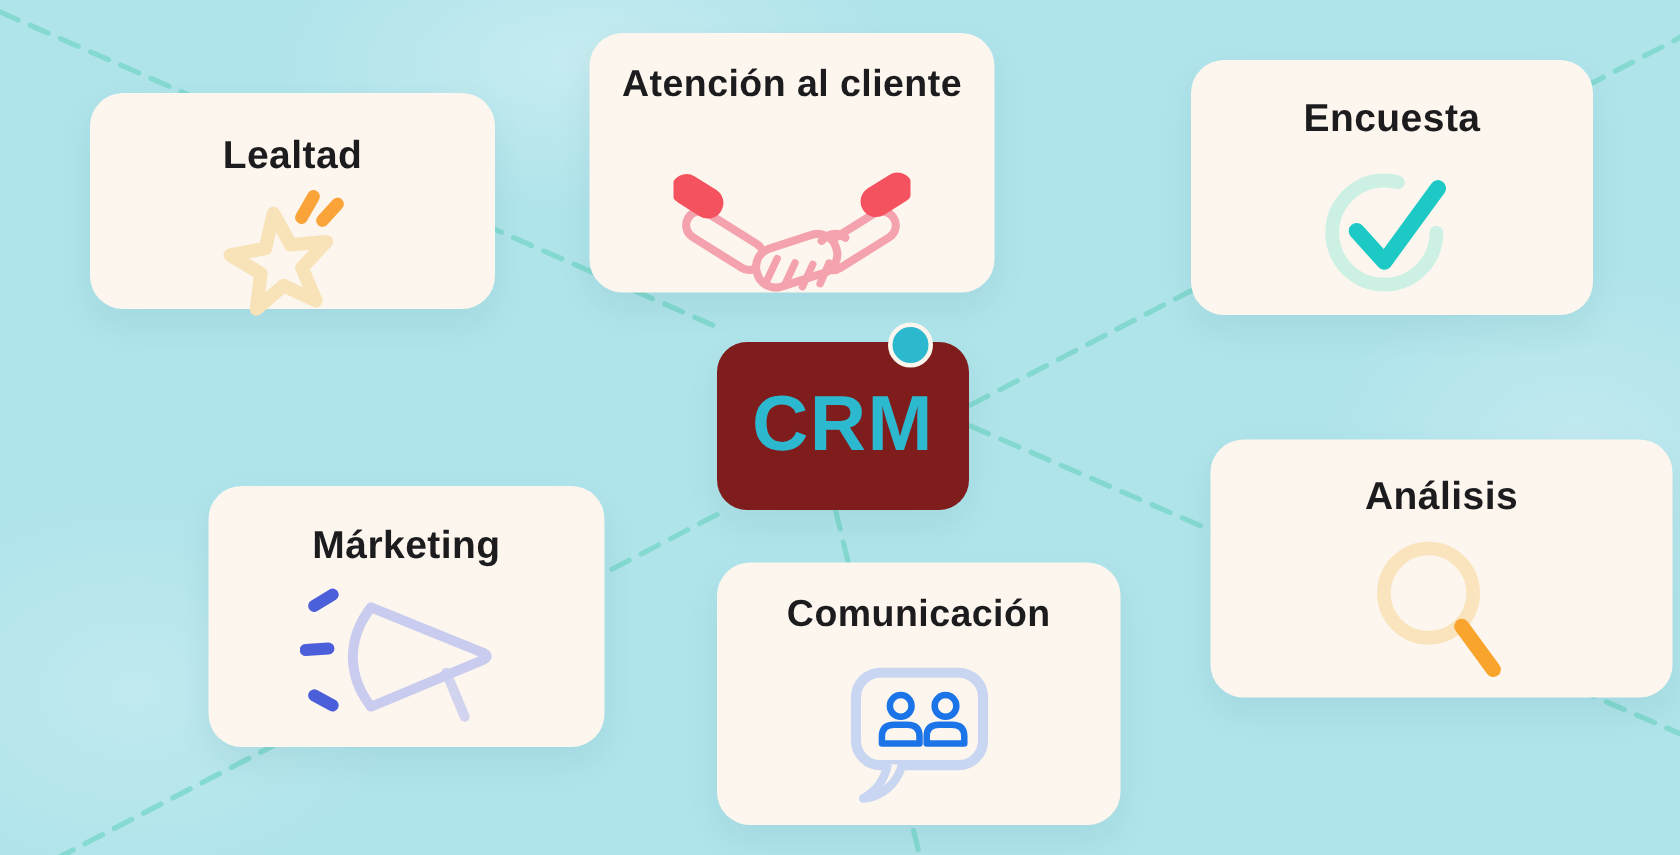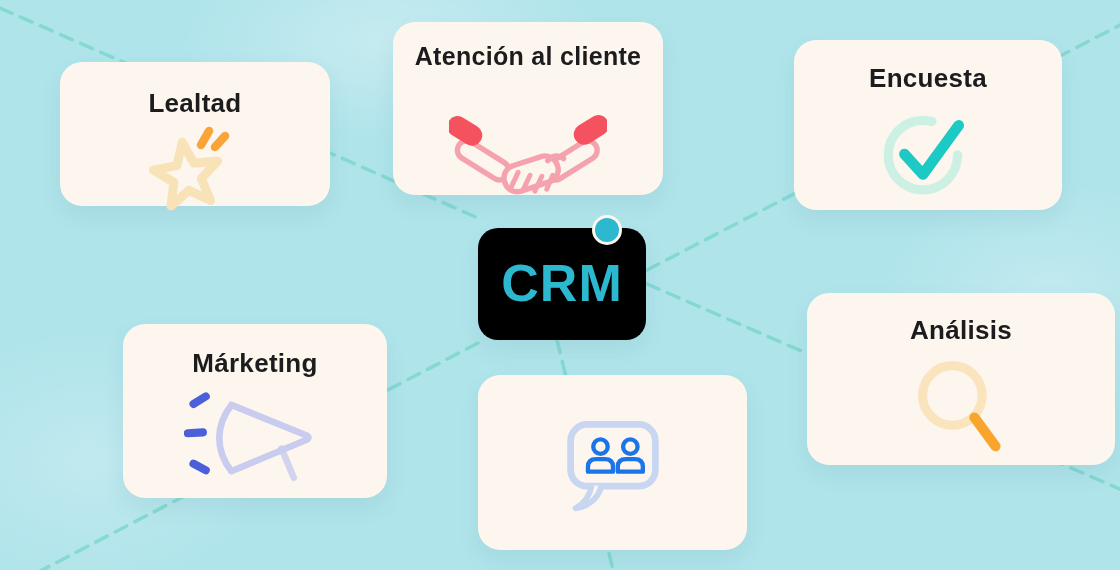--- a/index.html
+++ b/index.html
@@ -33,38 +33,38 @@
     color:#1C1C1E;
     white-space:nowrap;
   }
   .card.lealtad .card-label{margin-top:26px;font-size:26px;}
   .card.encuesta .card-label{margin-top:23px;font-size:26px;}
   .card.marketing .card-label{margin-top:24px;font-size:26px;}
   .card.analisis .card-label{margin-top:22px;font-size:26px;}
   .icon-wrap{flex:1;display:flex;align-items:center;justify-content:center;width:100%;}
   .crm-card{
     position:absolute;left:478px;top:228px;width:168px;height:112px;
-    background:#000000;border-radius:20px;
+    background:#7f1d1d;border-radius:20px;
     box-shadow:0 10px 22px rgba(20,90,100,.08);
     display:flex;align-items:center;justify-content:center;
   }
   .crm-label{
     font-size:52px;font-weight:800;letter-spacing:1px;
     color:#2CB8CE;line-height:1;transform:translateY(-1px);
   }
   .crm-dot{
     position:absolute;right:24px;top:-13px;
     width:24px;height:24px;border-radius:50%;
     background:#2CB8CE;border:3px solid #FDF6EE;
   }
   
   .card.lealtad{left:60px;top:62px;width:270px;height:144px;}
   .card.atencion{left:393px;top:22px;width:270px;height:173px;gap:43px;}
   .card.encuesta{left:762px;top:40px;width:268px;height:170px;margin-left:32px;}
-  .card.marketing{left:123px;top:324px;width:264px;height:174px;align-items:center;}
+  .card.marketing{left:139px;top:324px;width:264px;height:174px;align-items:center;}
   .card.comunicacion{left:478px;top:375px;width:269px;height:175px;}
   .card.analisis{left:807px;top:293px;width:308px;height:172px;}
 </style>
 </head>
 <body>
 
 <div class="stage">
 
   <div class="blob b1"></div>
   <div class="blob b2"></div>
@@ -143,20 +143,21 @@
         <g fill="none" stroke-width="8.5" stroke-linecap="round" stroke="#4A5FD9">
           <path d="M10,13 L23,5"></path>
           <path d="M4,44 L20,43"></path>
           <path d="M10,76 L23,83"></path>
         </g>
       </svg>
     </div>
   </div>
 
   <div class="card comunicacion">
+    <div class="card-label">Comunicación</div>
     <div class="icon-wrap">
       <svg width="104" height="98" viewBox="0 0 108 100">
         <g fill="none" stroke-width="7" stroke-linejoin="round" stroke="#C9D6F2">
           <rect x="10" y="10" width="88" height="64" rx="17"></rect>
           <path d="M32,73 C30,84 24,92 15,97 C27,96 38,88 42,74" stroke-width="6" fill="#FDF6EE"></path>
         </g>
         <g fill="none" stroke-width="4.5" stroke-linejoin="round" stroke-linecap="round" stroke="#1B74E8">
           <circle cx="41" cy="33" r="7.5"></circle>
           <path d="M28,59 L28,54 Q28,46 36.5,46 L45.5,46 Q54,46 54,54 L54,59 Z"></path>
           <circle cx="72" cy="33" r="7.5"></circle>

